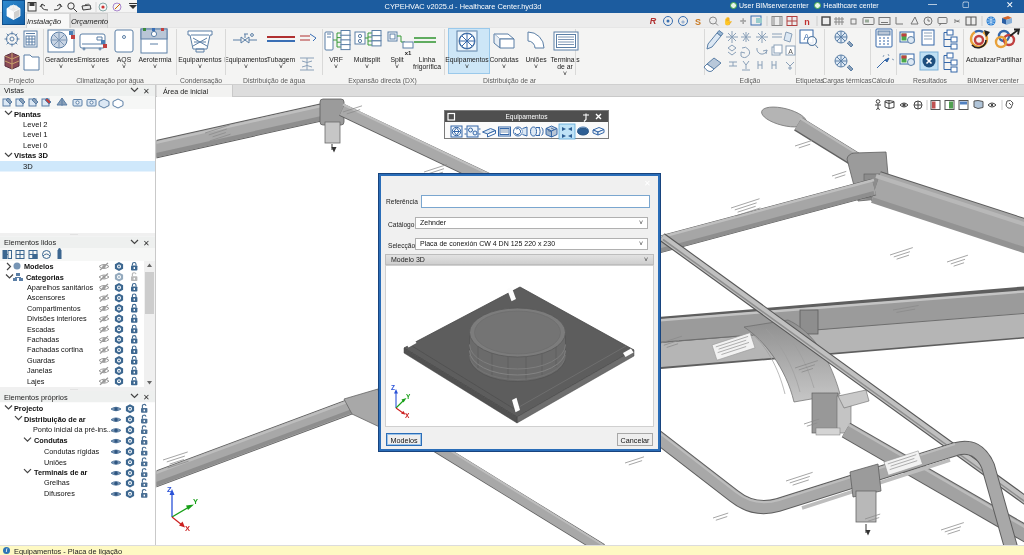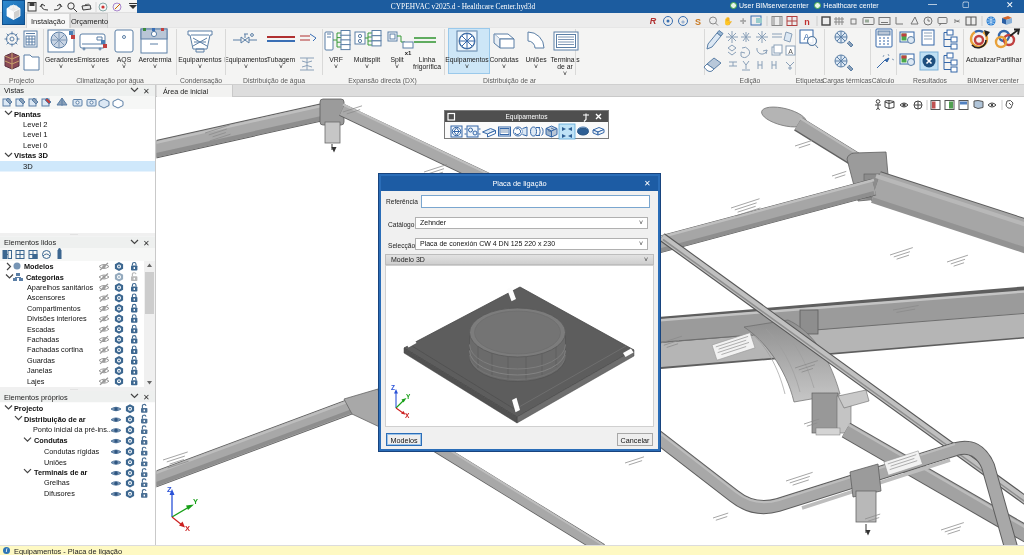--- a/index.html
+++ b/index.html
@@ -2,24 +2,24 @@
 <html><head><meta charset="utf-8">
 <style>
 *{margin:0;padding:0;box-sizing:border-box;}
 html,body{width:1024px;height:555px;overflow:hidden;font-family:"Liberation Sans",sans-serif;background:#fff;}
 #root{position:relative;width:1024px;height:555px;}
 .abs{position:absolute;}
 
 #titlebar{left:0;top:0;width:1024px;height:13px;background:#1c5c9f;}
 #qaccess{left:0;top:0;width:137px;height:13px;background:#f4f4f4;border-bottom:1px solid #e0e0e0;}
 #appbtn{left:2px;top:0;width:23px;height:25px;background:linear-gradient(135deg,#2e8ad0,#1561a8);border:1px solid #0f4f8c;z-index:5;}
-#wintitle{left:263px;top:2px;width:400px;text-align:center;color:#fff;font-size:7.4px;font-family:Liberation Serif, serif;}
+#wintitle{left:263px;top:2px;width:400px;text-align:center;color:#fff;font-size:7.4px;}
 
 #tabrow{left:0;top:13px;width:1024px;height:15px;background:#ececec;border-bottom:1px solid #e6e6e6;}
-.tab{position:absolute;top:0;height:15px;font-size:7.5px;color:#222;padding-top:3px;text-align:center;}
+.tab{position:absolute;top:0;height:15px;font-size:7.5px;color:#222;padding-top:3px;font-style:italic;}
 
 #ribbon{left:0;top:28px;width:1024px;height:57px;background:#f4f4f3;border-bottom:1px solid #cfcfcf;}
 .glabel{position:absolute;top:49px;height:8px;font-size:6.8px;color:#5a5a5a;text-align:center;}
 .blabel{position:absolute;font-size:6.8px;color:#222;text-align:center;line-height:7px;}
 .hl{background:#cde6f7;border:1px solid #9ac9eb;}
 
 #leftcol{left:0;top:85px;width:156px;height:460px;background:#fff;border-right:1px solid #c9c9c9;}
 
 #wsbar{left:156px;top:85px;width:868px;height:12px;background:#dddddd;border-bottom:1px solid #c9c9c9;}
 #wstab{left:157px;top:85px;width:76px;height:12px;background:#f2f2f1;font-size:7.2px;color:#222;padding:2px 0 0 6px;border-right:1px solid #c9c9c9;}
@@ -843,21 +843,20 @@
           </g>
         <ellipse cx="138" cy="20.5" rx="5.5" ry="3.5" fill="#2e5f94" stroke="#24507e"></ellipse>
           <path d="M132.5 19.5 a5.5 3.5 0 0 1 11 0" stroke="#4a7bb0"></path>
         <path d="M148 19 l6 -2.5 5 2 -6 2.5 z" fill="#f4f8fc"></path>
           <path d="M148 19 v3 l5 2 v-3 z" fill="#e4ecf4"></path>
           <path d="M159 18.5 v3 l-6 2.5 v-3 z" fill="#eef2f6"></path>
       </g>
     </svg>
   </div>
   <div id="dialog" class="abs">
-      <div id="dtitle" class="abs">Placa de ligação</div>
     <div class="abs" style="left:263px;top:3px;width:10px;height:10px;color:#fff;font-size:8px">✕</div>
     <div class="dlabel" style="left:5px;top:22px">Referência</div>
     <div class="dinput" style="left:40px;top:19px;width:229px;height:13px"></div>
     <div class="dlabel" style="left:7px;top:45px">Catálogo</div>
     <div class="dsel" style="left:34px;top:41px;width:233px;height:12px">Zehnder<span style="position:absolute;right:4px;top:1px;color:#444">˅</span></div>
     <div class="dlabel" style="left:7px;top:66px">Selecção</div>
     <div class="dsel" style="left:34px;top:62px;width:233px;height:12px">Placa de conexión CW 4 DN 125 220 x 230<span style="position:absolute;right:4px;top:1px;color:#444">˅</span></div>
     <div class="abs" style="left:4px;top:78px;width:269px;height:11px;background:linear-gradient(#e2e2e2,#cfcfcf);border:1px solid #bdbdbd;font-size:7px;color:#222;padding:1px 0 0 5px">Modelo 3D<span style="position:absolute;right:5px;top:1px;color:#444">˅</span></div>
     <div class="abs" style="left:4px;top:89px;width:269px;height:162px;background:#fff;border:1px solid #d0d0d0"></div>
     <svg class="abs" style="left:4px;top:89px" width="269" height="162" viewBox="385 265 269 162">

